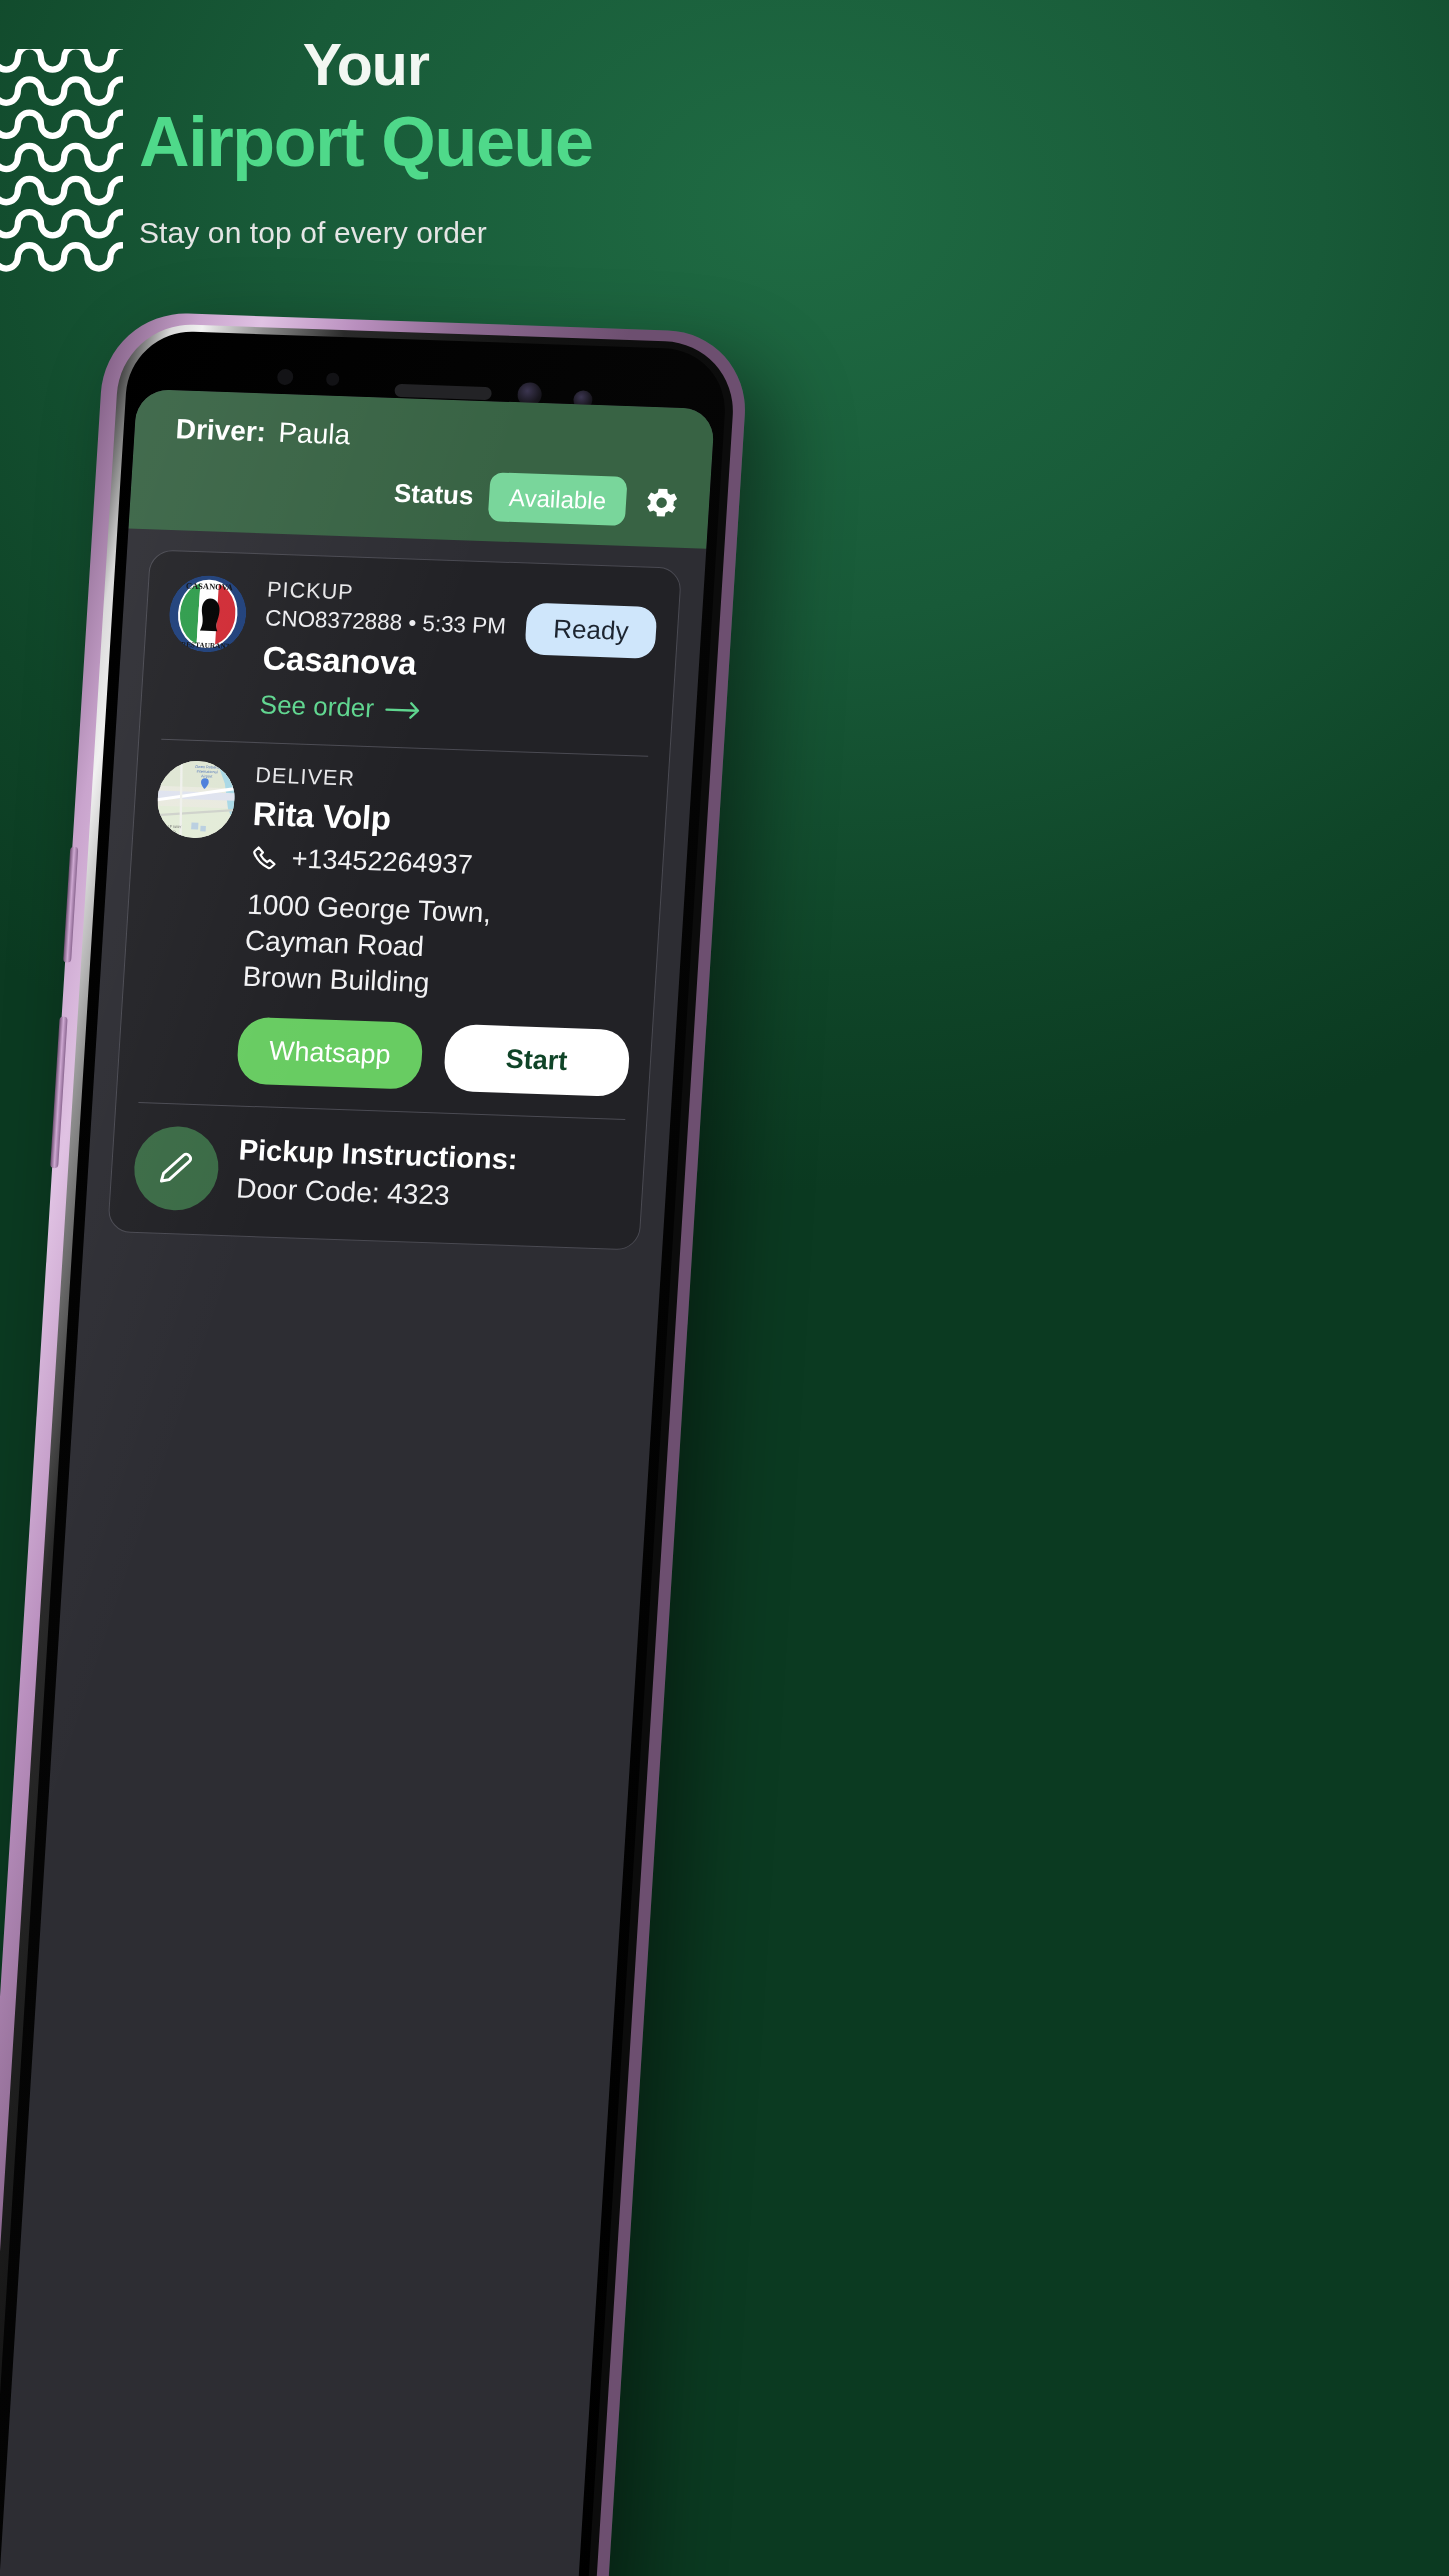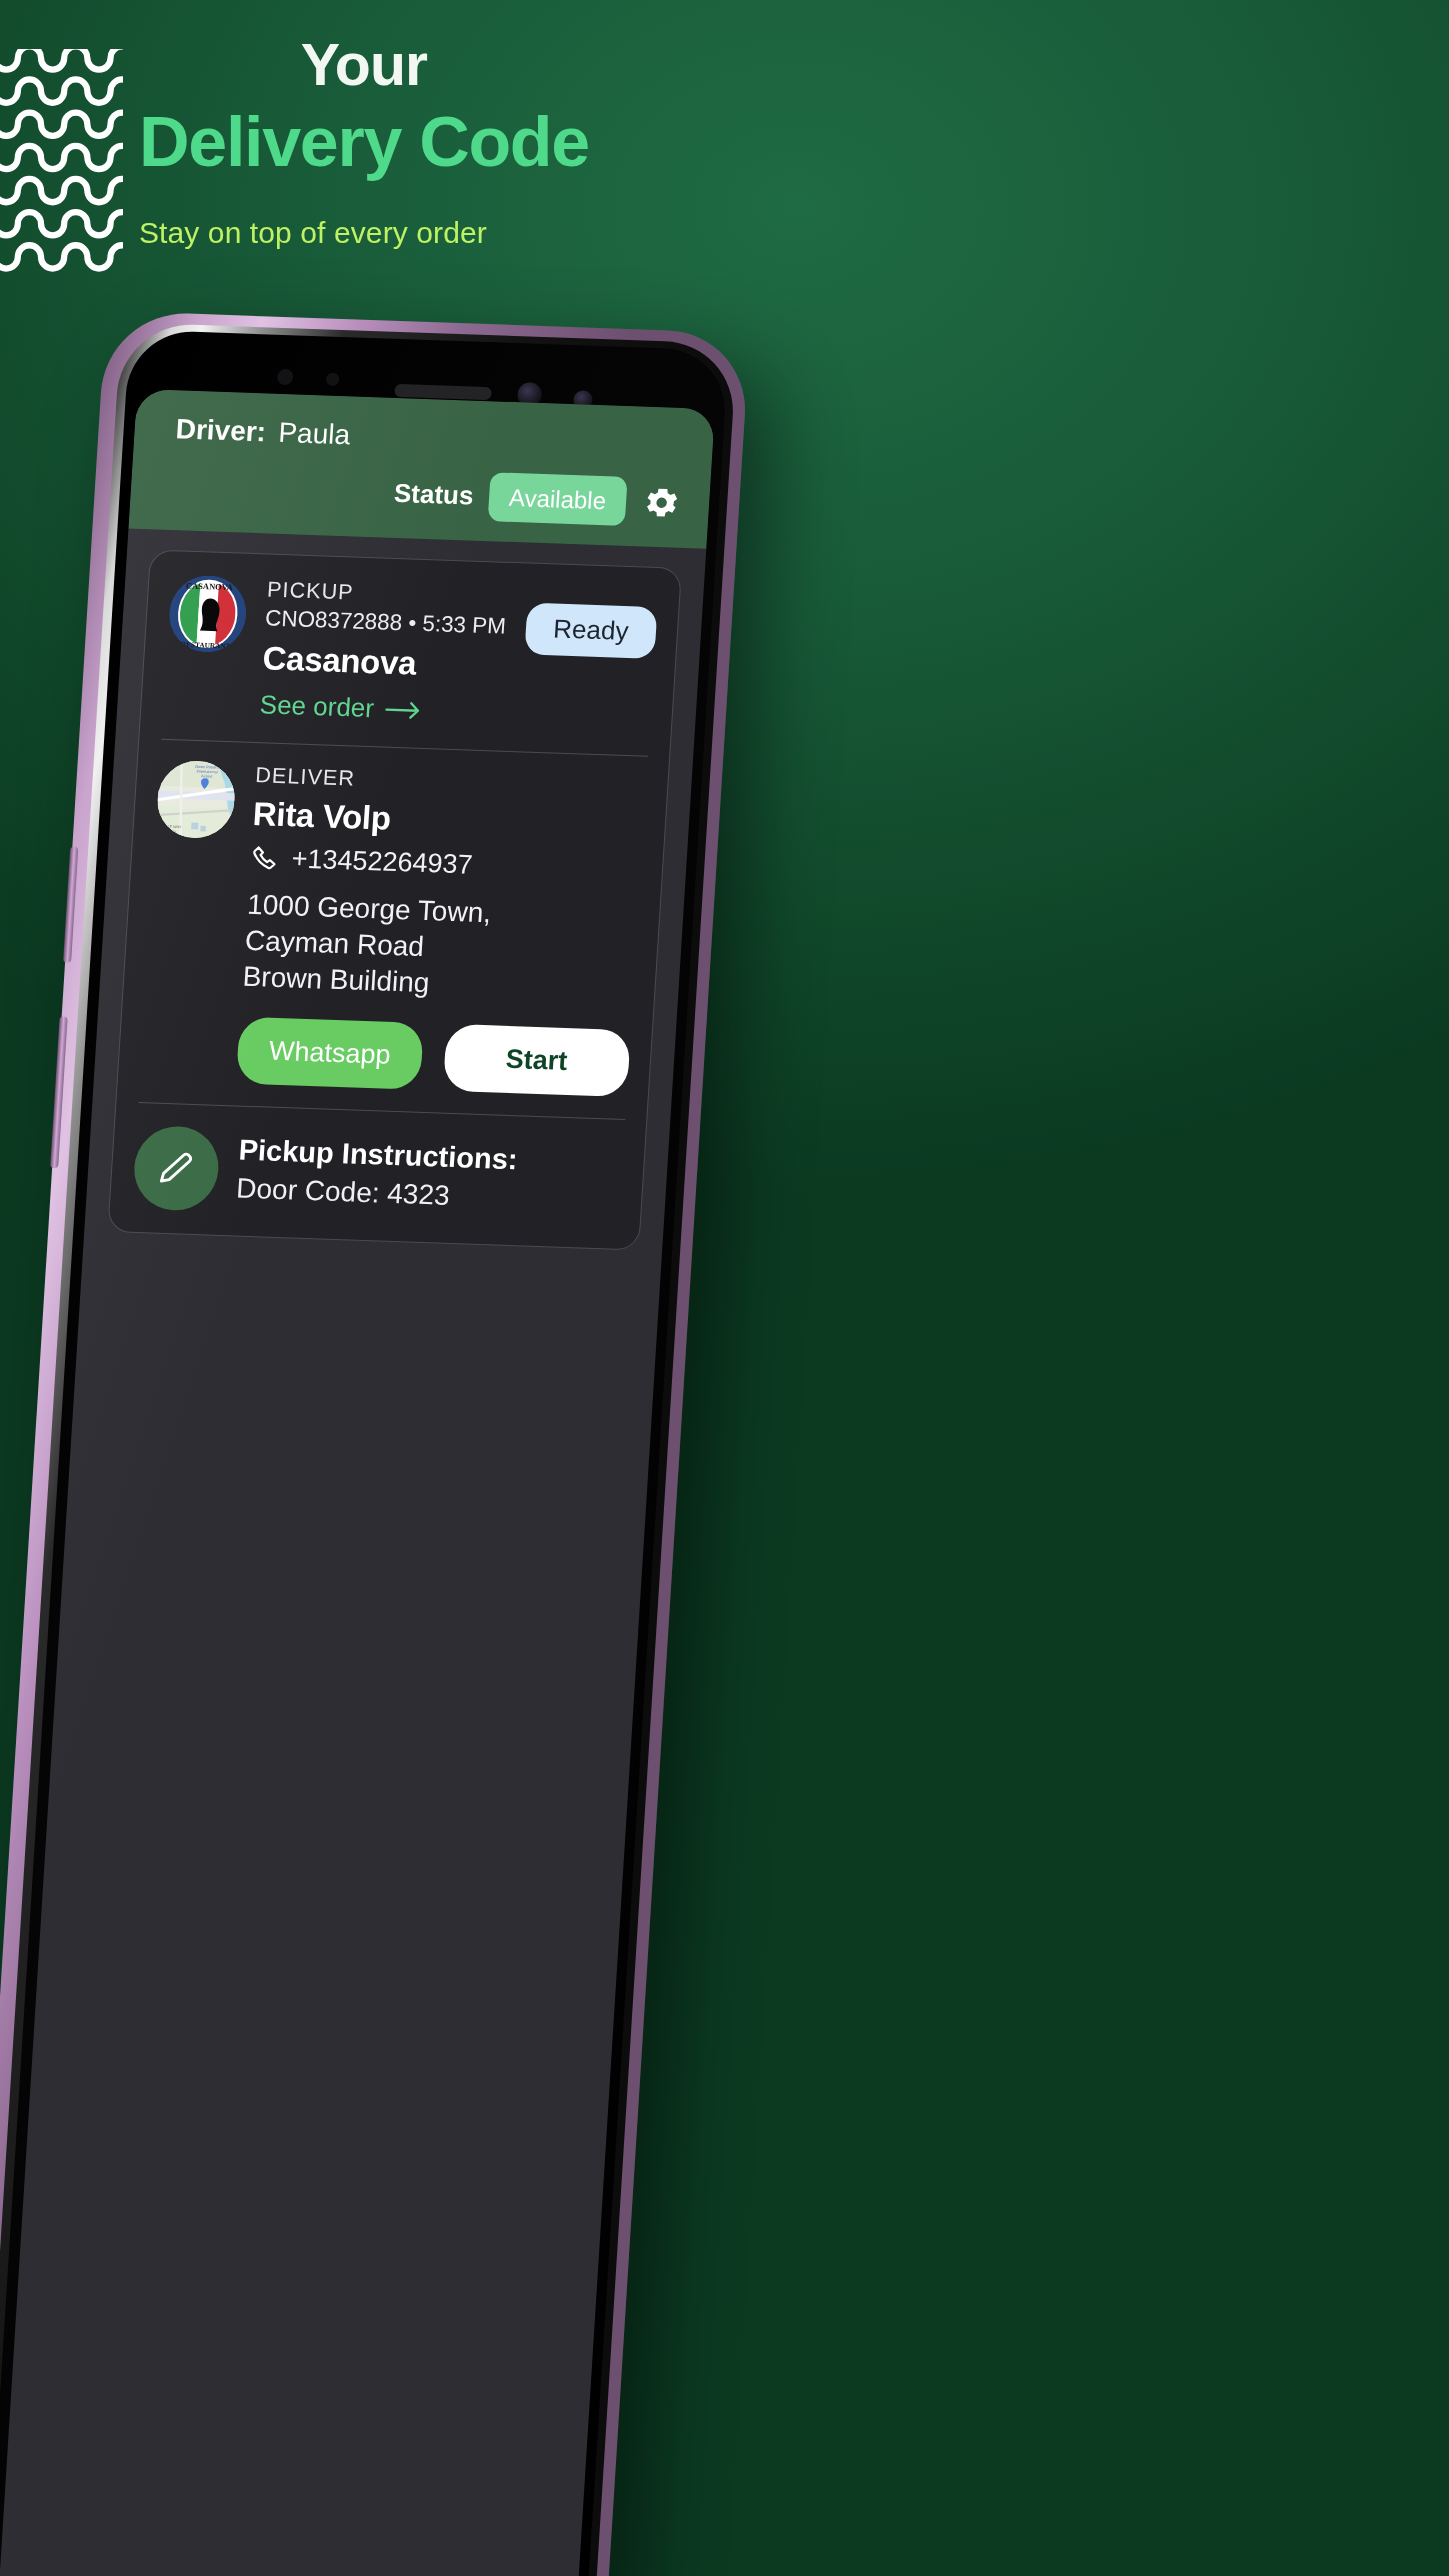--- a/index.html
+++ b/index.html
@@ -27,21 +27,21 @@
   .h-your {
     font-size:59px; font-weight:700; letter-spacing:-0.9px;
     color:#f2f7f2; line-height:1.08;text-align:center;
   }
   .h-queue {
     font-size:70px; font-weight:700; letter-spacing:-1.3px;
     color:#4fd98a; line-height:1.12; margin-top:5.4px; white-space:nowrap;
   }
   .h-sub {
     margin-top:30px; font-size:30px; font-weight:400; line-height:1.38;
-    color:#bef264; letter-spacing:0.1px;
+    color:#e5e5e5; letter-spacing:0.1px;
   }
   
   #phone-wrap {
     position:absolute; left:106px; top:322px; width:644px; height:2290px;
     transform:rotate(3.6deg) skewY(-1.6deg);
     transform-origin:50% 0%;
     z-index:5;
   }
   #phone-frame {
     position:absolute; inset:0;
@@ -171,21 +171,21 @@
   <use href="#waverow" y="37"></use>
   <use href="#waverow" y="74"></use>
   <use href="#waverow" y="111"></use>
   <use href="#waverow" y="148"></use>
   <use href="#waverow" y="185"></use>
   <use href="#waverow" y="222"></use>
 </svg>
 
 <div id="headline">
   <div class="h-your">Your</div>
-  <div class="h-queue">Delivery Code</div>
+  <div class="h-queue">Airport Queue</div>
   <div class="h-sub">
     <div>Stay on top of every order</div>
   </div>
 </div>
 
 <div id="phone-wrap">
   <div id="phone-frame"></div>
   <div id="phone-steel"></div>
   <div id="phone-bezel">
     <div id="speaker"></div>

